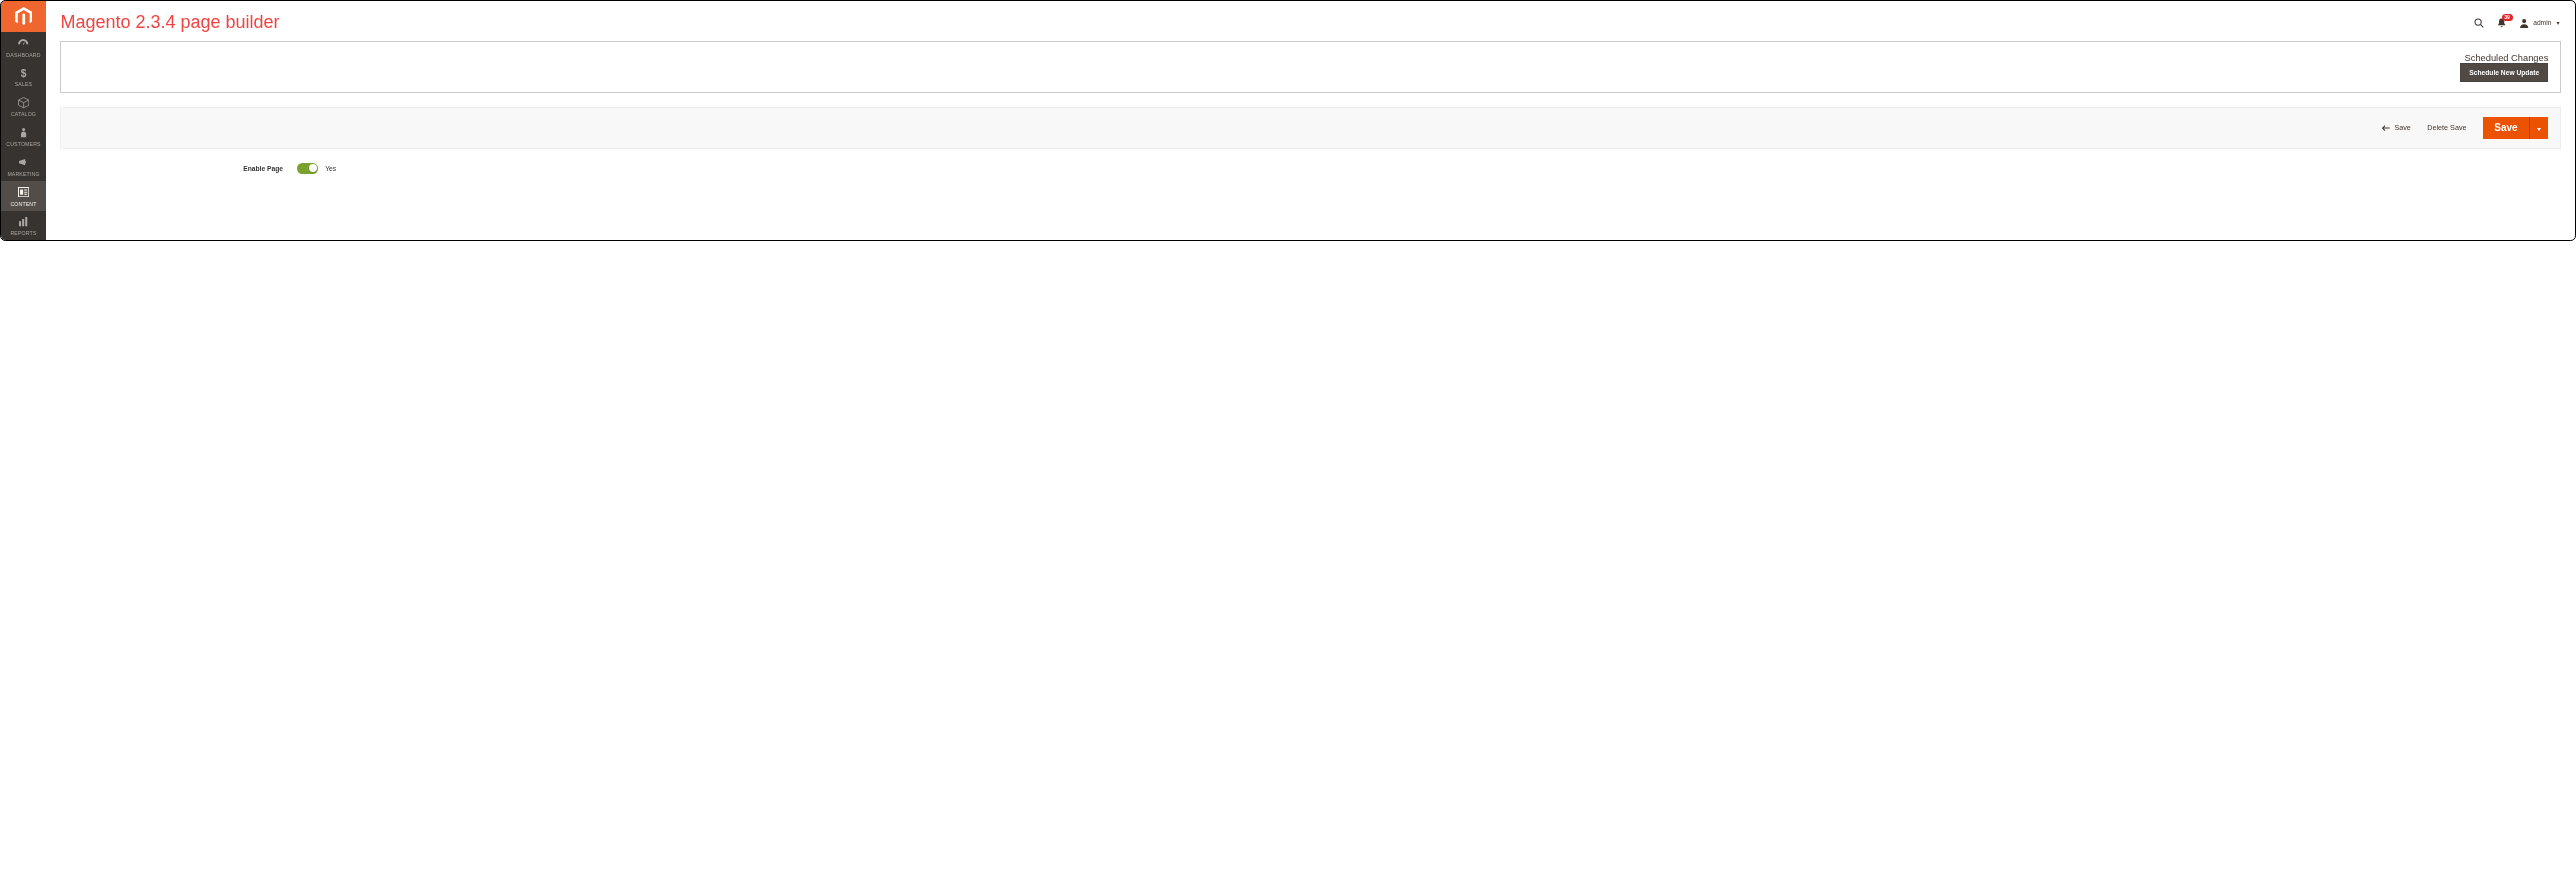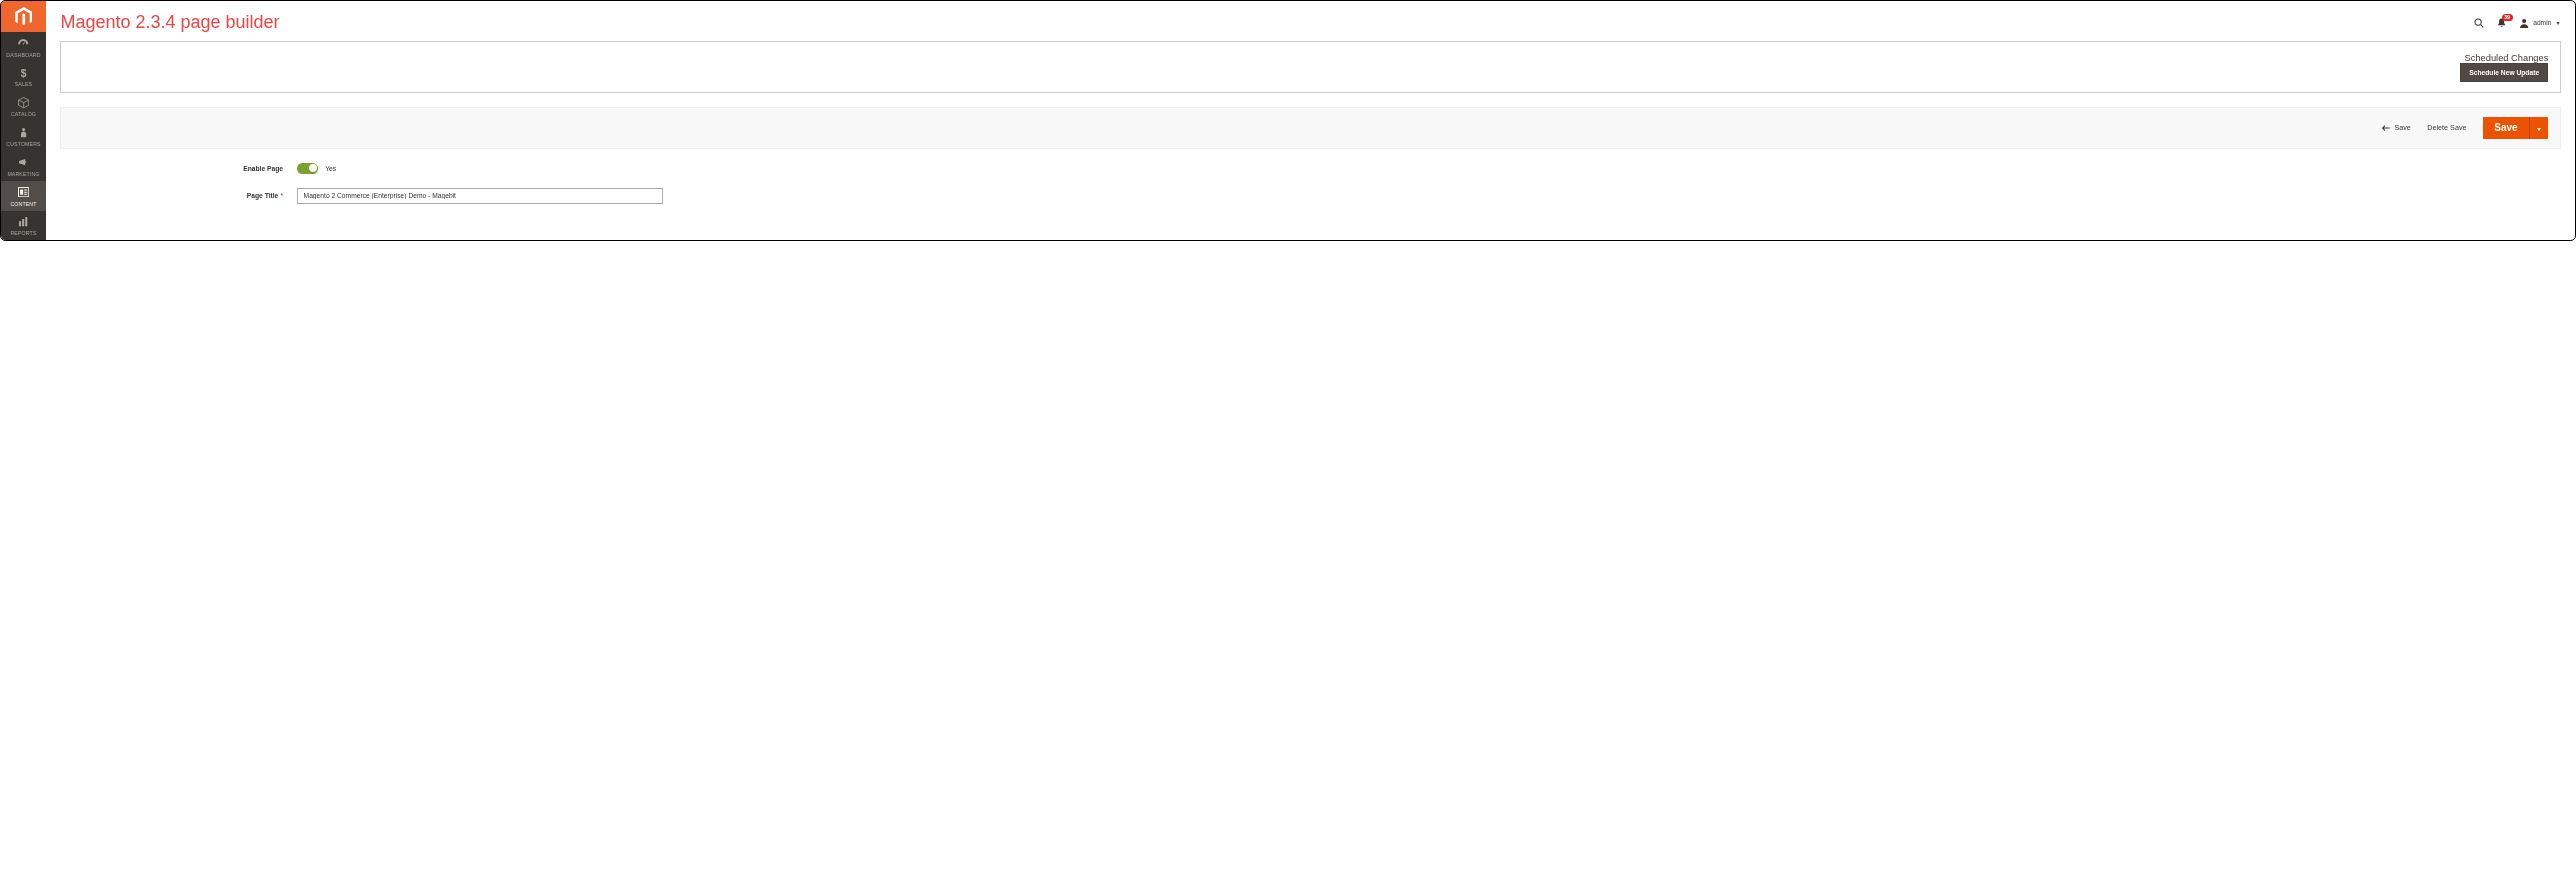--- a/index.html
+++ b/index.html
@@ -188,21 +188,15 @@
     <div class="form-row">
       <div class="form-label">Enable Page</div>
       <div class="form-control">
         <div class="toggle">
             <div class="knob"></div>
           </div>
         <span class="toggle-text">Yes</span>
       </div>
     </div>
 
-    <div class="form-row">
-      <div class="form-label"><span>Page Title</span><span class="req">*</span></div>
-      <div class="form-control">
-        <input type="text" class="text-input" value="Magento 2 Commerce (Enterprise) Demo - Magebit" style="">
-      </div>
-    </div>
   </main>
 </div>
 
 
 </body></html>

